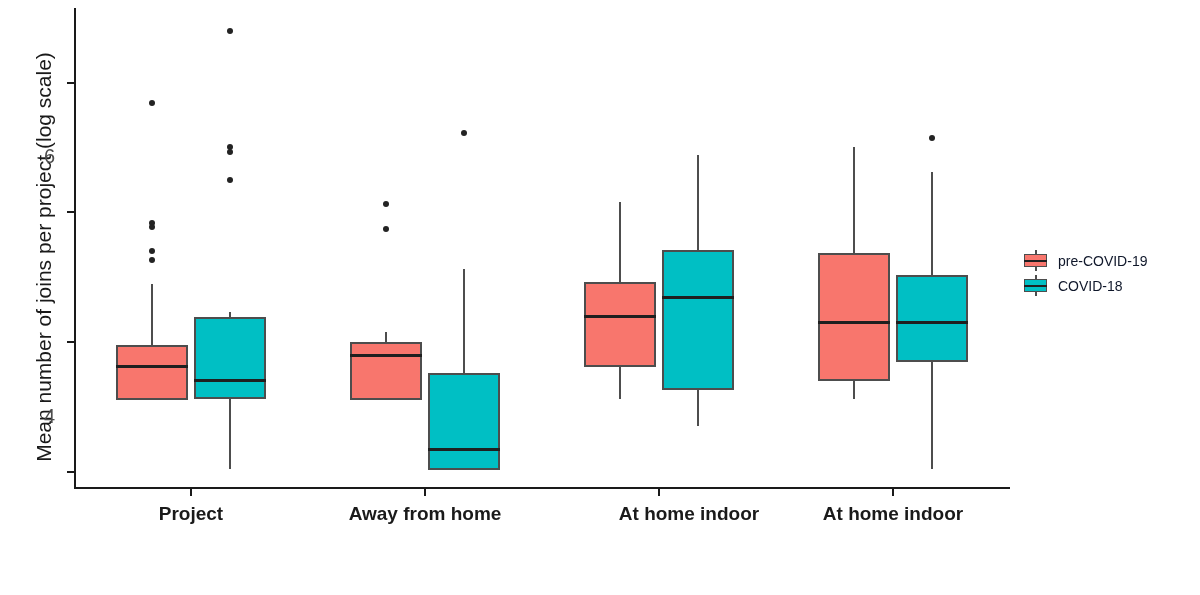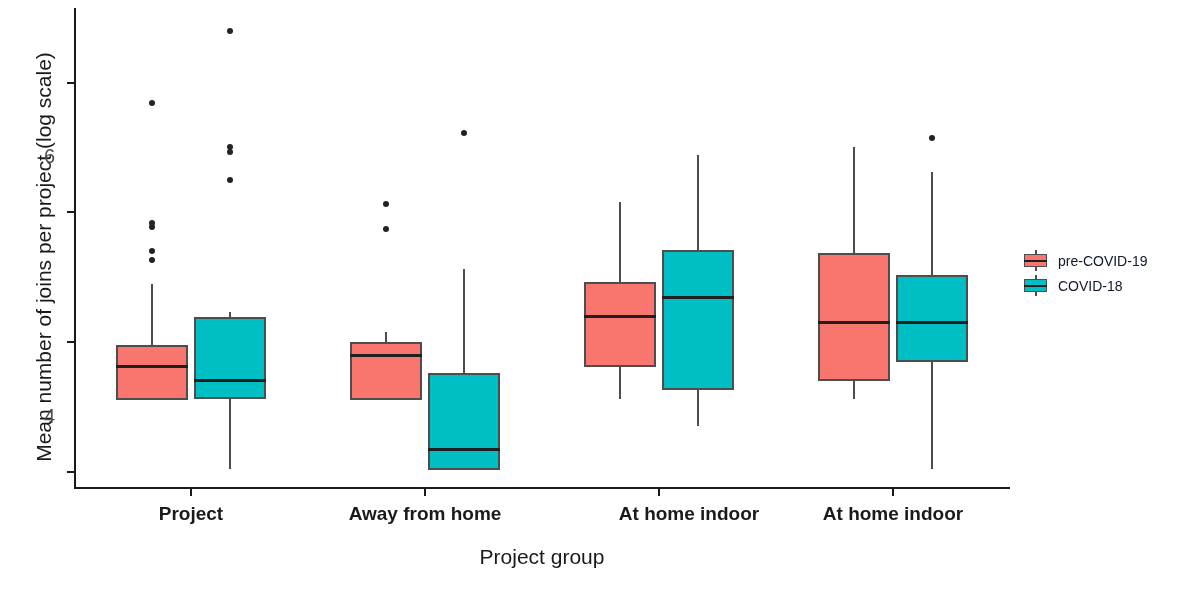--- a/index.html
+++ b/index.html
@@ -244,21 +244,20 @@
         <div class="box" style="left: 588px; top: 241.946px; width: 72px; height: 140.108px; background: rgb(0, 191, 196); border-color: rgb(77, 77, 77);"></div>
         <div class="median" style="left: 588px; top: 288.446px; width: 72px; background: rgb(31, 31, 31);"></div>
         <div class="whisker" style="left: 858px; top: 164.108px; height: 103.135px;"></div>
         <div class="whisker" style="left: 858px; top: 353.514px; height: 107.676px;"></div>
         <div class="box" style="left: 822px; top: 267.243px; width: 72px; height: 86.2703px; background: rgb(0, 191, 196); border-color: rgb(77, 77, 77);"></div>
         <div class="median" style="left: 822px; top: 313.095px; width: 72px; background: rgb(31, 31, 31);"></div>
         <div class="outlier" style="left: 858px; top: 129.73px; background: rgb(35, 35, 35);"></div>
       </div>
   </div>
 
-  <div class="xlabel">Project group</div>
 
   <div id="legend">
       <div class="legend-row">
         <div class="legend-key">
           <div class="lk-w top"></div>
           <div class="lk-box" style="background:#F8766D"></div>
           <div class="lk-med"></div>
           <div class="lk-w bot"></div>
         </div>
         <div class="legend-label">pre-COVID-19</div>

